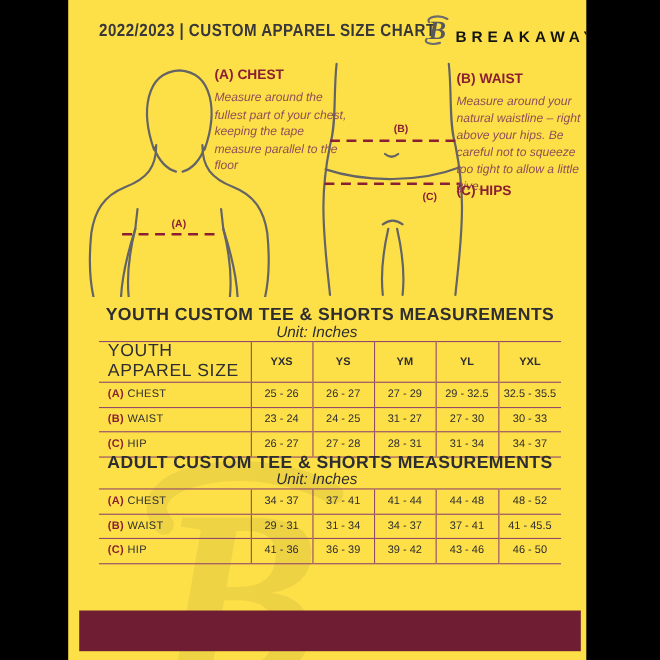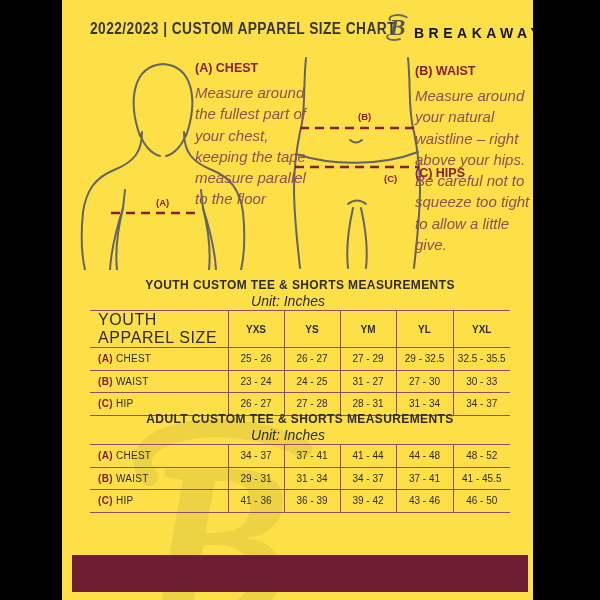--- a/index.html
+++ b/index.html
@@ -10,34 +10,34 @@
   
   .hdr-title{position:absolute;left:28px;top:20px;white-space:nowrap;}
   .hdr-title span{display:inline-block;transform:scaleX(.86);transform-origin:left center;
     font-weight:700;font-size:16px;letter-spacing:.5px;color:#38373a;}
   .logo{position:absolute;left:320px;top:12px;width:30px;height:30px;}
   .brand{position:absolute;left:352px;top:25px;font-weight:700;font-size:14px;
     letter-spacing:4.5px;color:#141414;white-space:nowrap;}
 
   
   .ins-head{position:absolute;font-weight:700;font-size:12.5px;color:#8b1e32;white-space:nowrap;}
-  .ins-body{position:absolute;font-style:italic;font-size:15px;line-height:1.42;
+  .ins-body{position:absolute;font-style:italic;font-size:11px;line-height:1.42;
     color:#8f4e59;white-space:pre-line;}
   .col-a-h{left:133px;top:61px;} .col-a-b{left:133px;top:82px;width:124px;}
   .col-b-h{left:353px;top:64px;} .col-b-b{left:353px;top:85px;width:120px;}
   .col-c-h{left:353px;top:166px;} .col-c-b{left:353px;top:187px;width:124px;}
 
   .fig{position:absolute;}
   .fig path{fill:none;stroke:#646466;stroke-width:2;stroke-linecap:round;}
   .fig .dash{stroke:#8b1e32;stroke-width:2.4;stroke-dasharray:9 6;}
   .fig text{font-family:"Liberation Sans",sans-serif;font-weight:700;font-size:9.5px;fill:#8b1e32;}
 
   
   .tbl-title{position:absolute;left:28px;width:420px;text-align:center;font-weight:700;
-    font-size:12px;letter-spacing:.4px;color:#2e2d30;}
+    font-size:16px;letter-spacing:.4px;color:#2e2d30;}
   .tbl-unit{position:absolute;left:16px;width:420px;text-align:center;font-style:italic;
     font-size:14px;color:#2e2d30;}
   table.size{position:absolute;left:28px;width:420px;border-collapse:collapse;table-layout:fixed;
     font-size:10px;color:#2e2d30;background:transparent;}
   table.size tr{height:22.5px;}
   table.size tr.hrow{height:25px;}
   table.size td,table.size th{border-top:1.4px solid #94486: ;padding:0;}
   table.size td,table.size th{border-top:1.4px solid #94486a;}
   table.size tr:last-child td{border-bottom:1.4px solid #94486a;}
   table.size td:not(:first-child),table.size th:not(:first-child){border-left:1.4px solid #94486a;}

